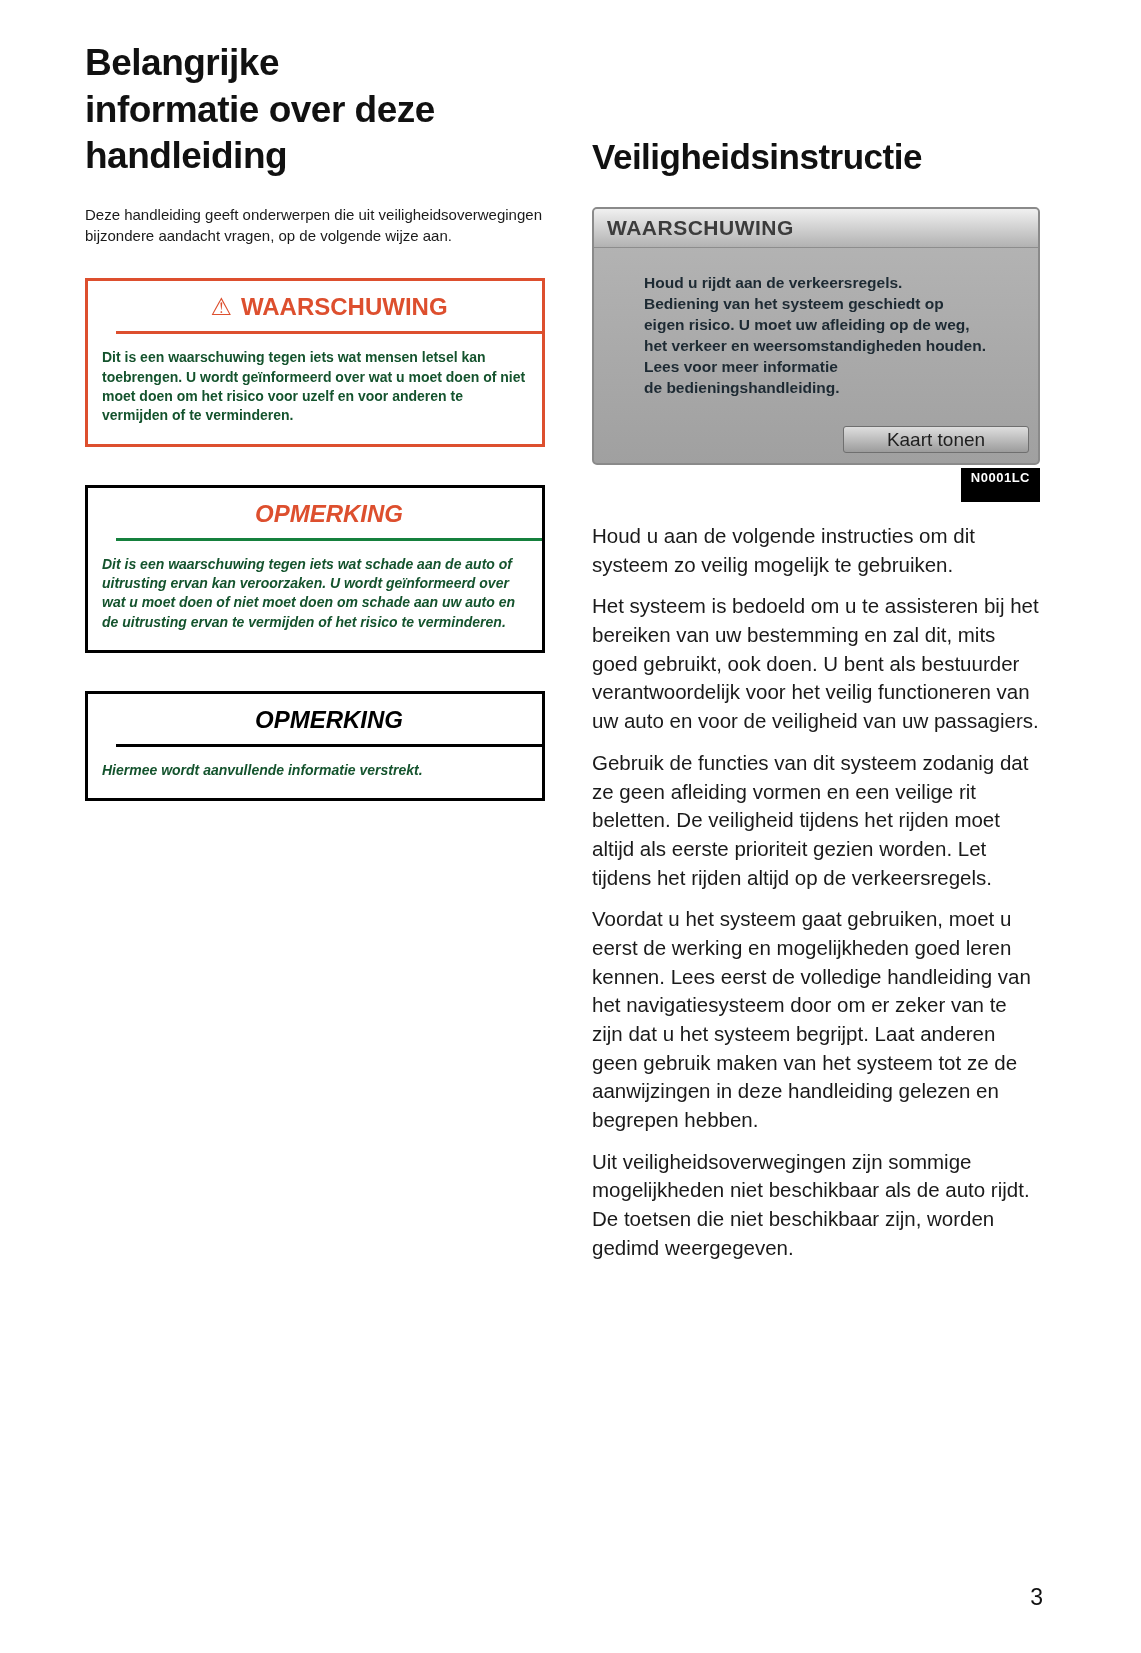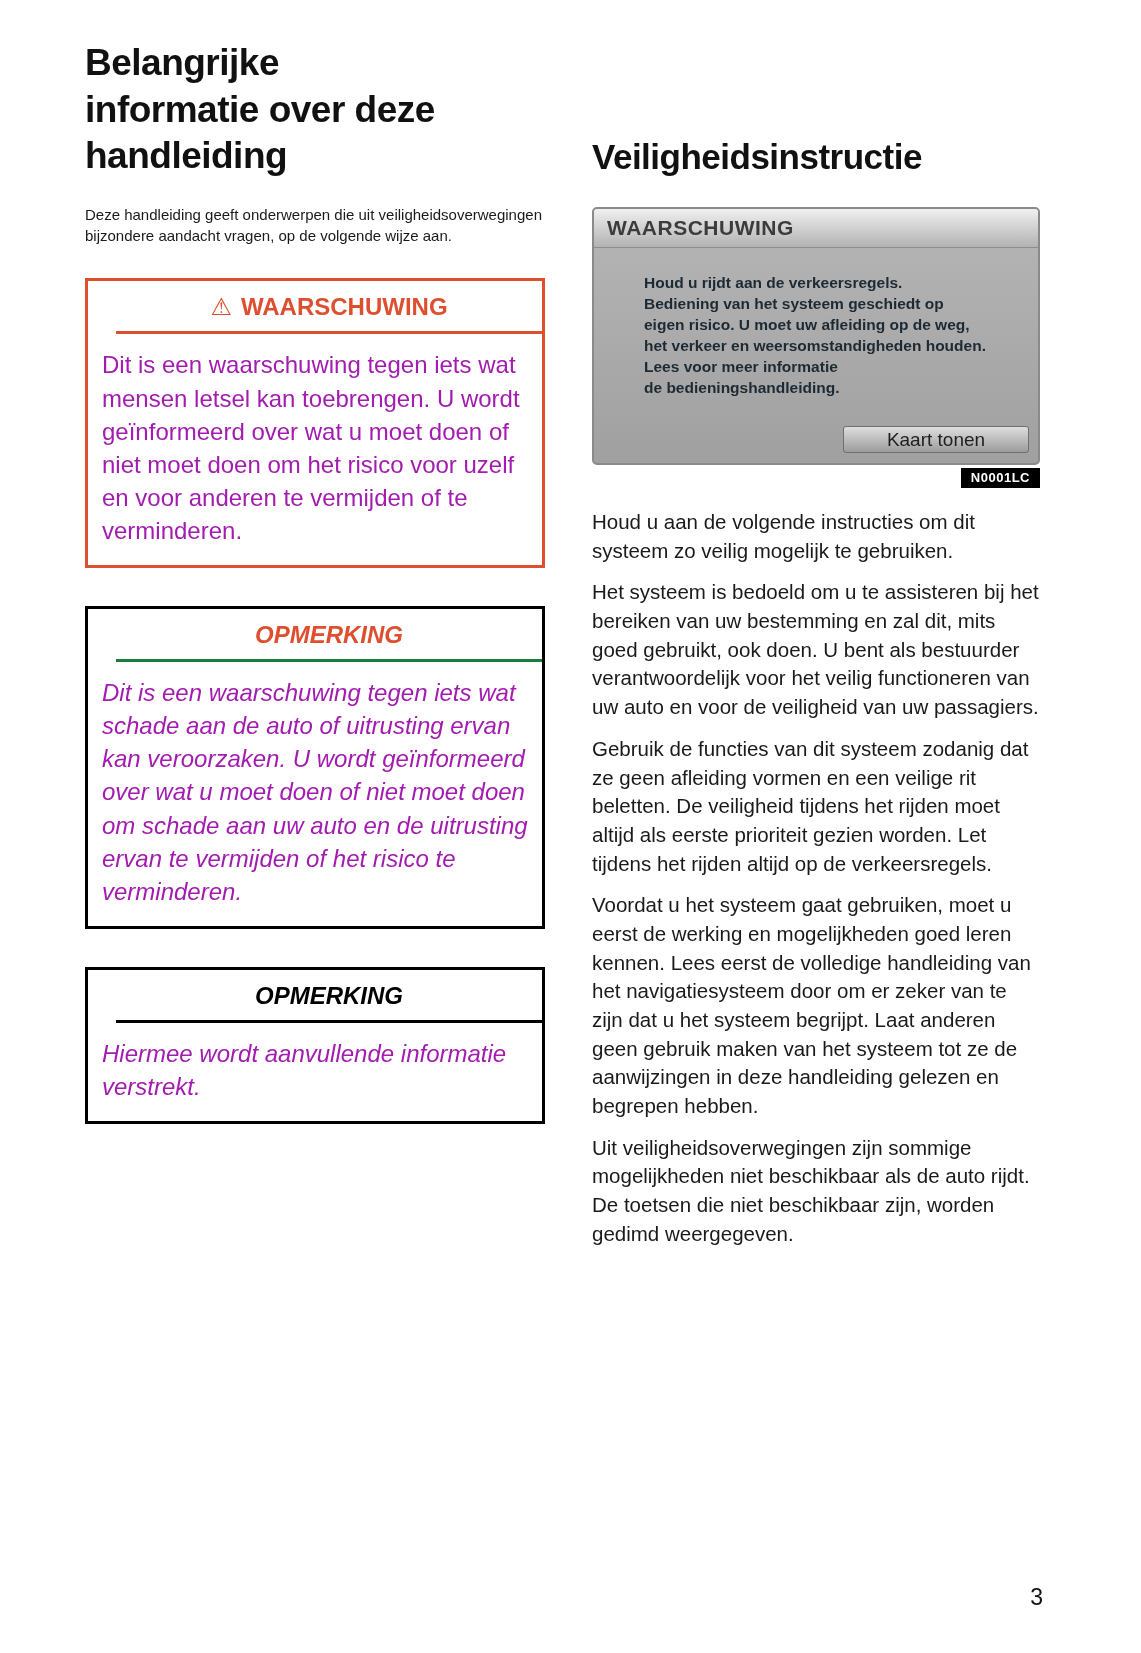--- a/index.html
+++ b/index.html
@@ -34,22 +34,22 @@
   .box.warning { border-color: #dd4f2e; }
   .box-header {
     text-align: center; font-size: 24px; font-weight: bold;
     padding: 12px 0 10px 0;
     margin-left: 28px;
   }
   .box.warning .box-header { color: #dd4f2e; border-bottom: 3px solid #dd4f2e; }
   .box.note    .box-header { color: #dd4f2e; font-style: italic; border-bottom: 3px solid #15803d; }
   .box.info    .box-header { color: #000;    font-style: italic; border-bottom: 3px solid #000; }
   .box-body {
-    font-size: 24px; font-weight: normal; line-height: 1.38;
-    padding: 14px 12px 18px 14px; color: #a21caf;
+    font-size: 14px; font-weight: bold; line-height: 1.38;
+    padding: 14px 12px 18px 14px; color: #14532d;
   }
   .box.note .box-body, .box.info .box-body { font-style: italic; }
   .tri { margin-right: 9px; font-weight: normal; }
 
   
   .screenshot {
     position: relative; width: 444px; height: 254px;
     background: linear-gradient(#b6b6b6, #a0a0a0);
     border: 2px solid #8a8a8a; border-radius: 5px; overflow: hidden;
   }
@@ -67,21 +67,21 @@
     position: absolute; right: 9px; bottom: 10px;
     width: 184px; height: 25px; line-height: 25px;
     background: linear-gradient(#dedede, #9c9c9c);
     border: 1px solid #6f6f6f; border-radius: 3px;
     text-align: center; font-size: 19px; color: #1f1f1f;
   }
   .figure-code-row { text-align: right; margin: 3px 0 20px 0; }
   .figure-code {
     display: inline-block; background: #000; color: #fff;
     font-size: 13px; font-weight: bold; letter-spacing: 0.5px;
-    padding: 2px 10px 3px 10px;
+    padding: 2px 10px 17px 10px;
   }
 
   
   .rp { font-size: 20.5px; line-height: 1.4; margin: 0 0 13px 0; }
 
   .page-number {
     position: absolute; right: 98px; bottom: 42px;
     font-size: 23px; color: #111;
   }
 </style>

